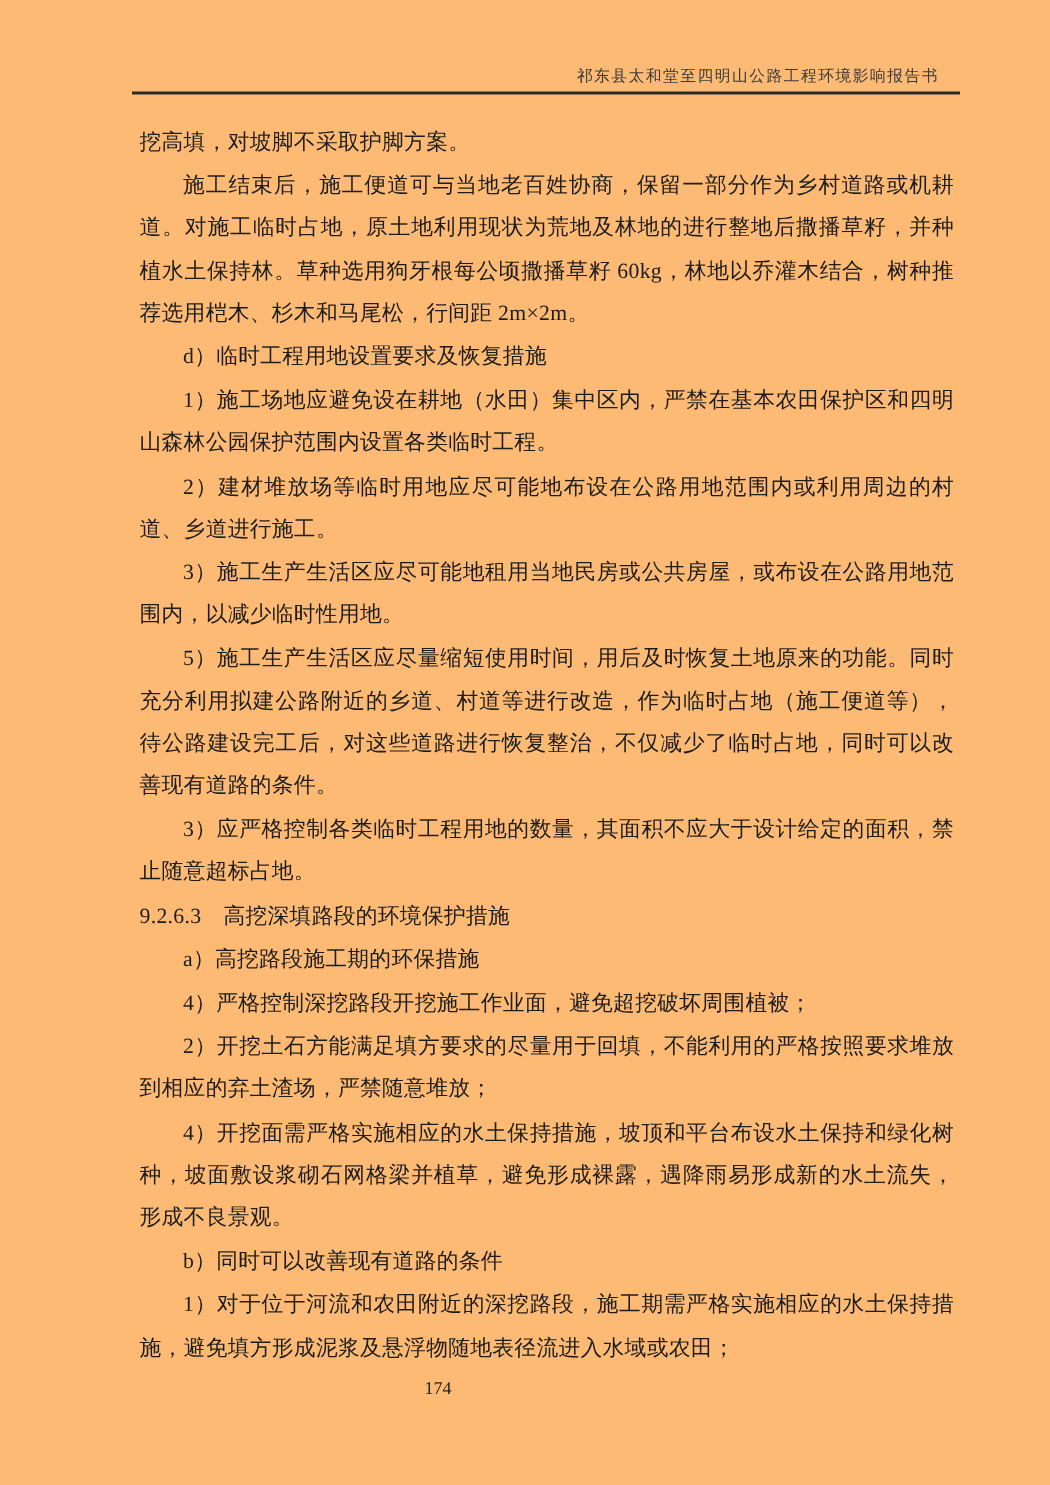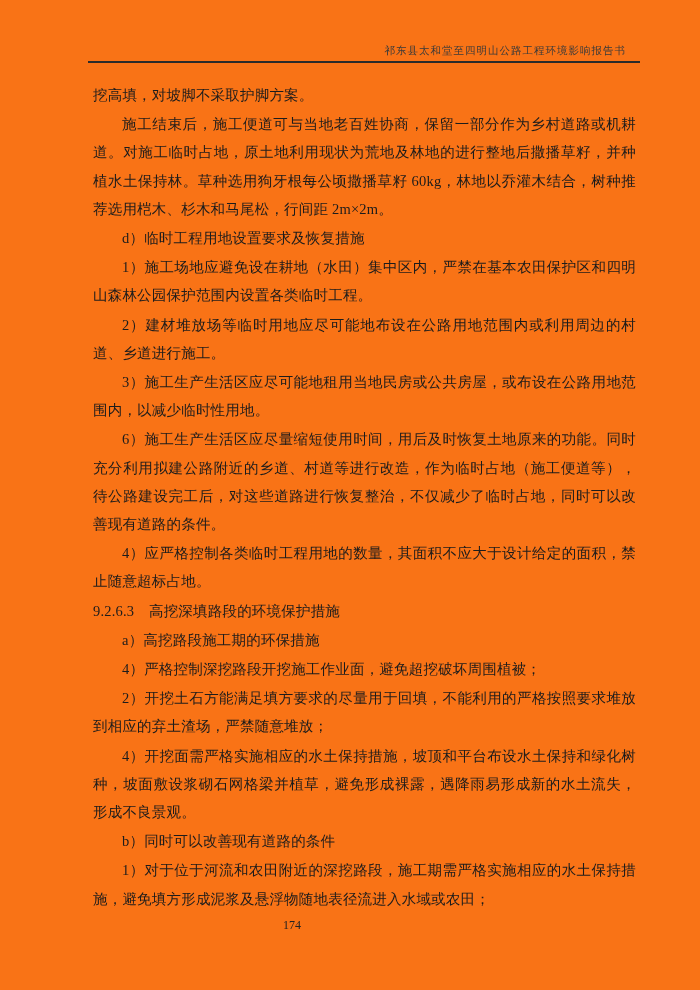--- a/index.html
+++ b/index.html
@@ -4,21 +4,21 @@
 <style>
   html, body {
     margin: 0;
     padding: 0;
     background: #ffffff;
   }
   .page {
     position: relative;
     width: 700px;
     height: 990px;
-    background: #f97316;
+    background: #fdba74;
     font-family: "Liberation Serif", "DejaVu Serif", serif;
     color: #1c1c1c;
     overflow: hidden;
   }
   .page-header {
     position: absolute;
     left: 88px;
     top: 44px;
     width: 552px;
     box-sizing: border-box;
@@ -66,22 +66,22 @@
     <span>祁东县太和堂至四明山公路工程环境影响报告书</span>
   </div>
 
   <div class="page-body">
     <p class="no-indent">挖高填，对坡脚不采取护脚方案。</p>
     <p class="indent">施工结束后，施工便道可与当地老百姓协商，保留一部分作为乡村道路或机耕道。对施工临时占地，原土地利用现状为荒地及林地的进行整地后撒播草籽，并种植水土保持林。草种选用狗牙根每公顷撒播草籽 60kg，林地以乔灌木结合，树种推荐选用桤木、杉木和马尾松，行间距 2m×2m。</p>
     <p class="indent">d）临时工程用地设置要求及恢复措施</p>
     <p class="indent">1）施工场地应避免设在耕地（水田）集中区内，严禁在基本农田保护区和四明山森林公园保护范围内设置各类临时工程。</p>
     <p class="indent">2）建材堆放场等临时用地应尽可能地布设在公路用地范围内或利用周边的村道、乡道进行施工。</p>
     <p class="indent">3）施工生产生活区应尽可能地租用当地民房或公共房屋，或布设在公路用地范围内，以减少临时性用地。</p>
-    <p class="indent">6）施工生产生活区应尽量缩短使用时间，用后及时恢复土地原来的功能。同时充分利用拟建公路附近的乡道、村道等进行改造，作为临时占地（施工便道等），待公路建设完工后，对这些道路进行恢复整治，不仅减少了临时占地，同时可以改善现有道路的条件。</p>
-    <p class="indent">4）应严格控制各类临时工程用地的数量，其面积不应大于设计给定的面积，禁止随意超标占地。</p>
+    <p class="indent">5）施工生产生活区应尽量缩短使用时间，用后及时恢复土地原来的功能。同时充分利用拟建公路附近的乡道、村道等进行改造，作为临时占地（施工便道等），待公路建设完工后，对这些道路进行恢复整治，不仅减少了临时占地，同时可以改善现有道路的条件。</p>
+    <p class="indent">3）应严格控制各类临时工程用地的数量，其面积不应大于设计给定的面积，禁止随意超标占地。</p>
     <p class="no-indent">9.2.6.3　高挖深填路段的环境保护措施</p>
     <p class="indent">a）高挖路段施工期的环保措施</p>
     <p class="indent">4）严格控制深挖路段开挖施工作业面，避免超挖破坏周围植被；</p>
     <p class="indent">2）开挖土石方能满足填方要求的尽量用于回填，不能利用的严格按照要求堆放到相应的弃土渣场，严禁随意堆放；</p>
     <p class="indent">4）开挖面需严格实施相应的水土保持措施，坡顶和平台布设水土保持和绿化树种，坡面敷设浆砌石网格梁并植草，避免形成裸露，遇降雨易形成新的水土流失，形成不良景观。</p>
     <p class="indent">b）同时可以改善现有道路的条件</p>
     <p class="indent">1）对于位于河流和农田附近的深挖路段，施工期需严格实施相应的水土保持措施，避免填方形成泥浆及悬浮物随地表径流进入水域或农田；</p>
   </div>
 
   <div class="page-footer">

